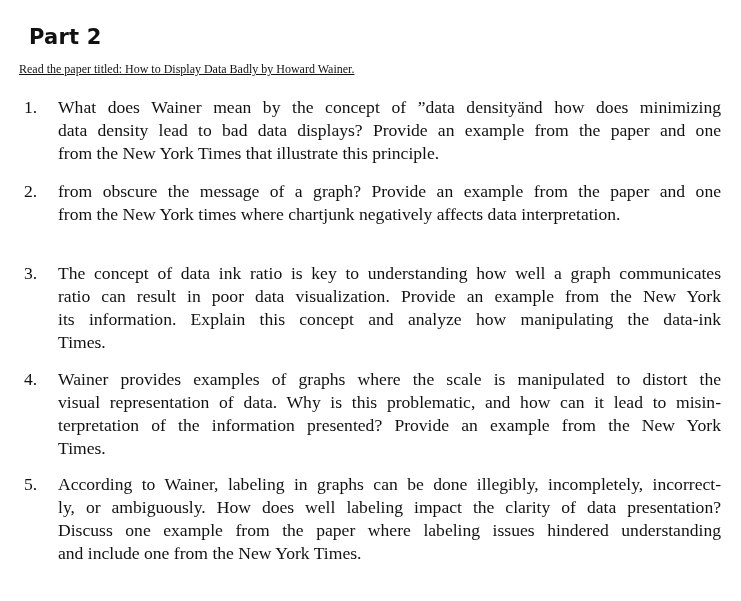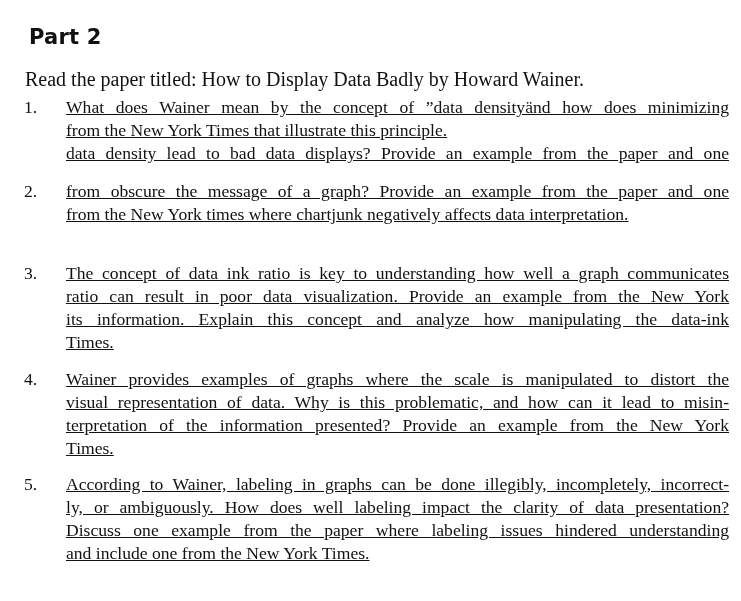--- a/index.html
+++ b/index.html
@@ -22,44 +22,44 @@
       font-weight: bold;
       font-size: 21px;
       letter-spacing: 0.2px;
       margin: 16px;
     }
     .intro {
       position: absolute;
       left: 13px;
       top: 56px;
       font-family: "Liberation Serif", serif;
-      font-size: 20px;
-      margin: 12px;
+      font-size: 12px;
+      margin: 6px;
       white-space: nowrap;
+      text-decoration: underline;
     }
     .question {
       position: absolute;
       left: 24px;
       width: 698px;
       font-family: "Liberation Serif", serif;
       font-size: 17.6px;
       line-height: 23px;
     }
     .q-num {
       position: absolute;
       left: 0;
       top: 0;
       width: 30px;
     }
     .q-lines {
       position: absolute;
-      left: 42px;
+      left: 34px;
       top: 0;
       width: 663px;
-      text-decoration: underline;
     }
     .q-line {
       display: block;
       white-space: nowrap;
       text-align: justify;
       text-align-last: justify;
       height: 23px;
     }
     .q-line.last {
       text-align-last: left;
@@ -69,22 +69,22 @@
 <body>
 
 <h2 class="heading">Part 2</h2>
 
 <p class="intro">Read the paper titled: How to Display Data Badly by Howard Wainer.</p>
 
 <div class="question" style="top:96px;">
   <span class="q-num">1.</span>
   <div class="q-lines">
     <span class="q-line">What does Wainer mean by the concept of ”data densityänd how does minimizing</span>
+    <span class="q-line">data density lead to bad data displays? Provide an example from the paper and one</span>
     <span class="q-line last">from the New York Times that illustrate this principle.</span>
-    <span class="q-line">data density lead to bad data displays? Provide an example from the paper and one</span>
   </div>
 </div>
 
 <div class="question" style="top:180px;">
   <span class="q-num">2.</span>
   <div class="q-lines">
     <span class="q-line">from obscure the message of a graph? Provide an example from the paper and one</span>
     <span class="q-line last">from the New York times where chartjunk negatively affects data interpretation.</span>
   </div>
 </div>

